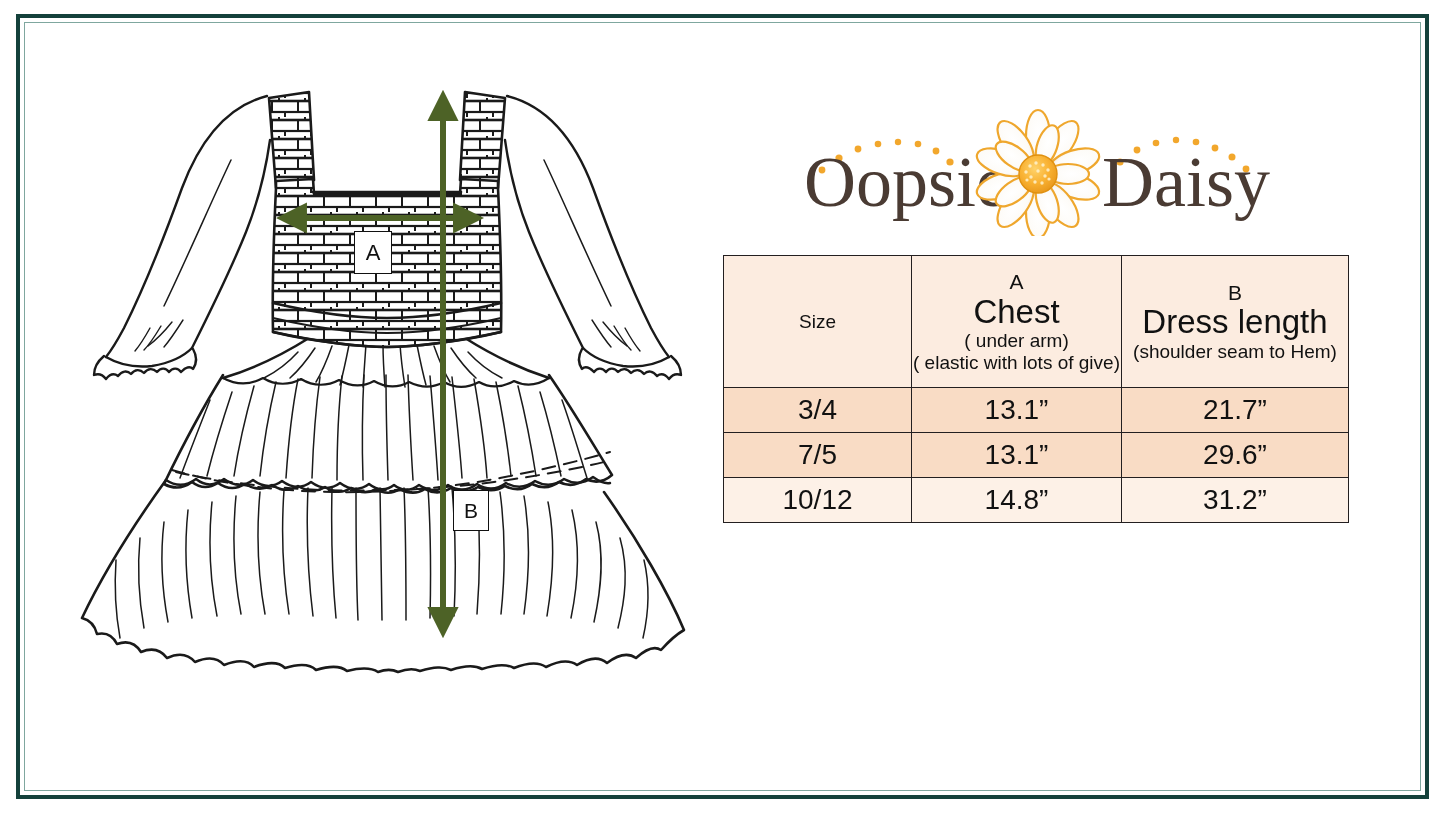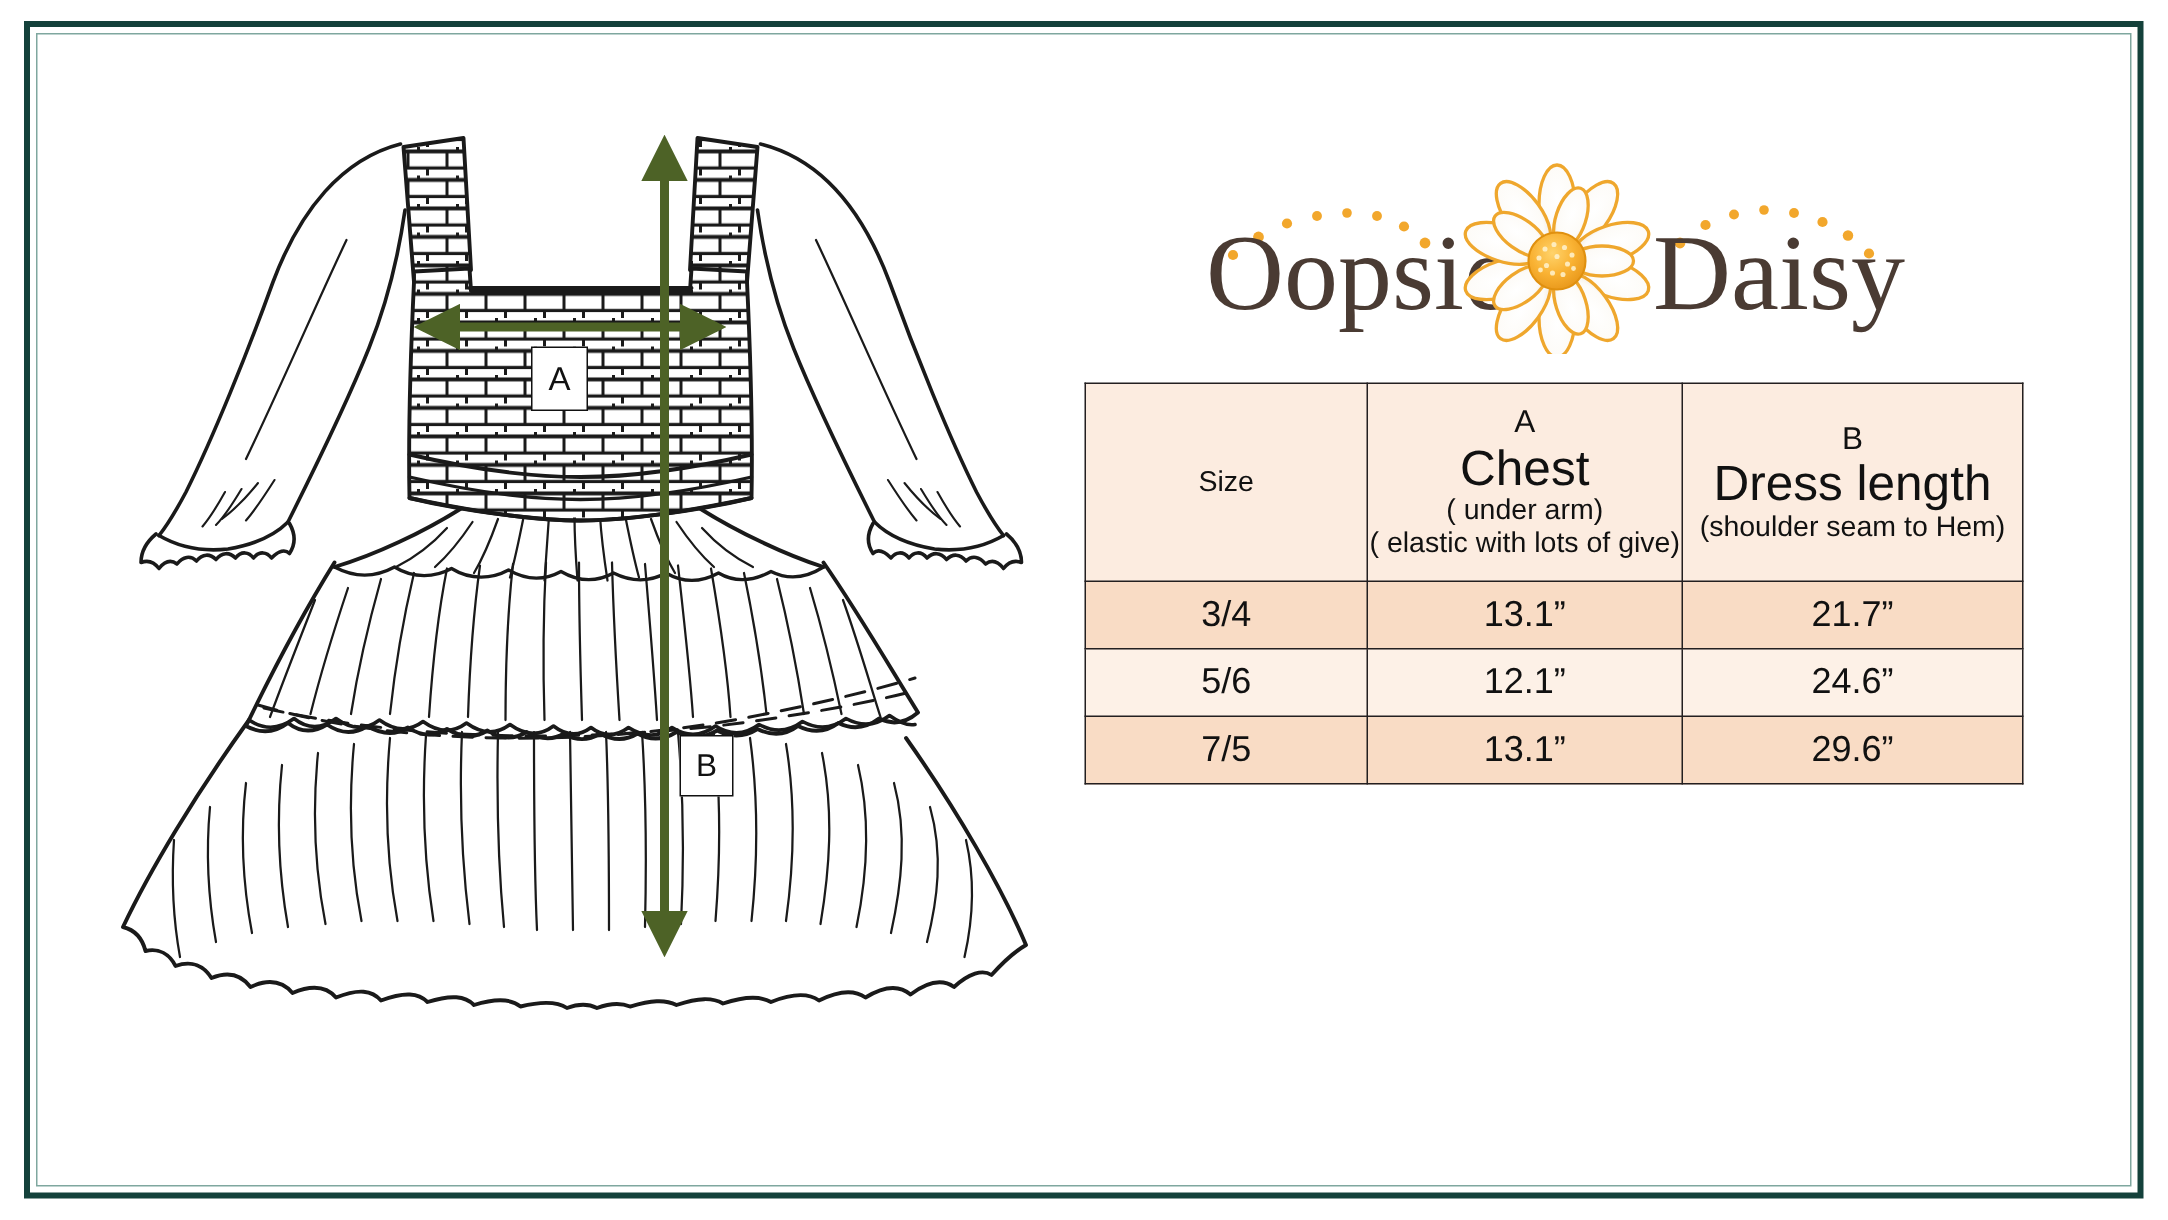--- a/index.html
+++ b/index.html
@@ -118,21 +118,21 @@
   #size-table col.c-len   { width: 227px; }
 
   .hdr-stack { line-height: 1.12; }
   .hdr-letter { font-size: 21px; }
   .hdr-main   { font-size: 33px; }
   .hdr-size   { font-size: 19px; }
   .hdr-sub    { font-size: 19px; }
 
   #size-table tbody td {
     height: 44px;
-    font-size: 24px;
+    font-size: 28px;
   }
   tr.row-dark td  { background: #f9dcc5; }
   tr.row-light td { background: #fdf1e7; }
 </style>
 </head>
 <body>
 
 <div id="page">
 
   <div id="frame-outer" style="border-color: rgb(20, 65, 59);"></div>
@@ -436,26 +436,26 @@
           </div>
         </th>
       </tr>
     </thead>
     <tbody id="size-table-body">
         <tr class="row-dark">
           <td>3/4</td>
           <td>13.1”</td>
           <td>21.7”</td>
         </tr>
-        <tr class="row-light">
-          <td>5/6</td>
-          <td>12.1”</td>
-          <td>24.6”</td>
-        </tr>
         <tr class="row-dark">
           <td>7/5</td>
           <td>13.1”</td>
           <td>29.6”</td>
         </tr>
+        <tr class="row-light">
+          <td>10/12</td>
+          <td>14.8”</td>
+          <td>31.2”</td>
+        </tr>
       </tbody>
   </table>
 
 </div>
 
 </body></html>

